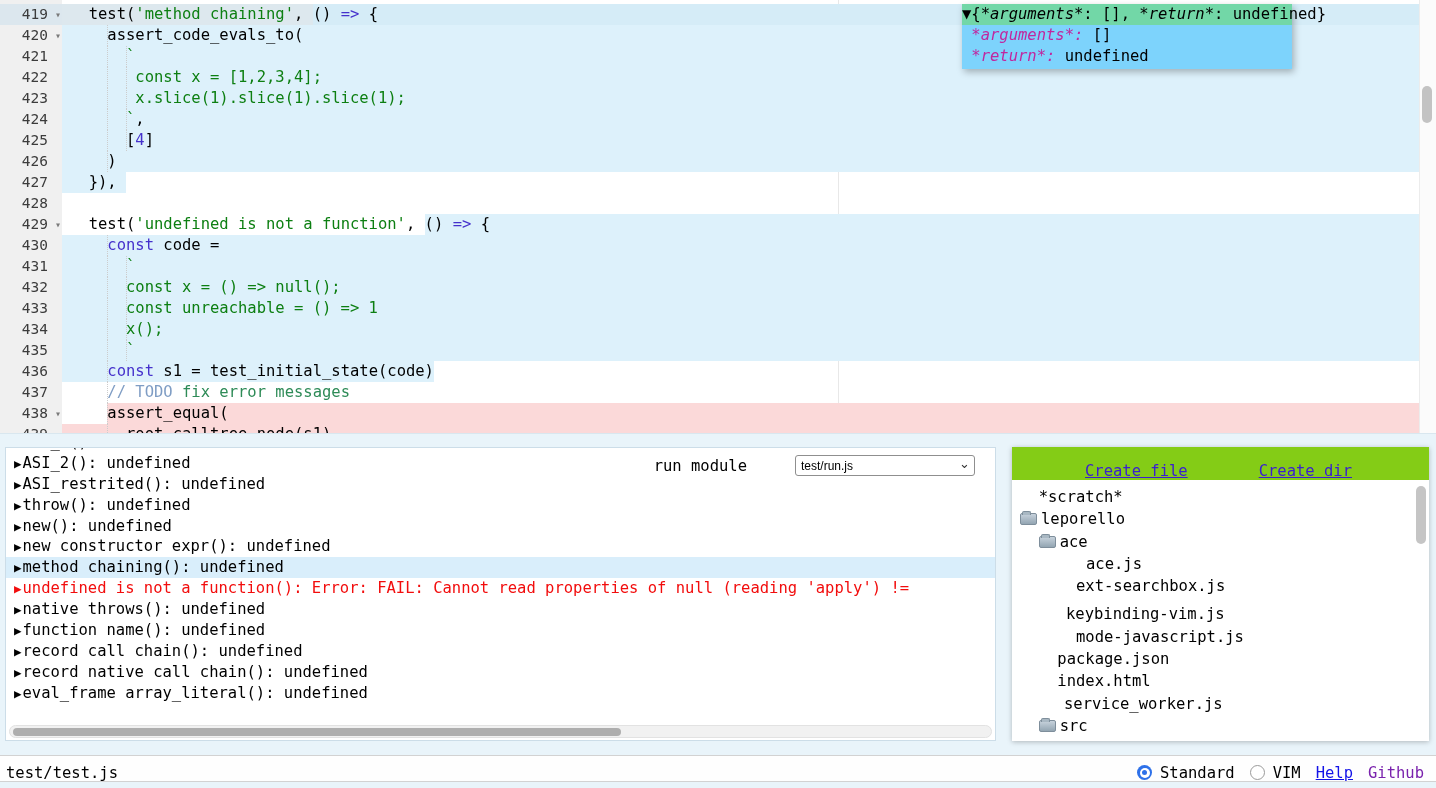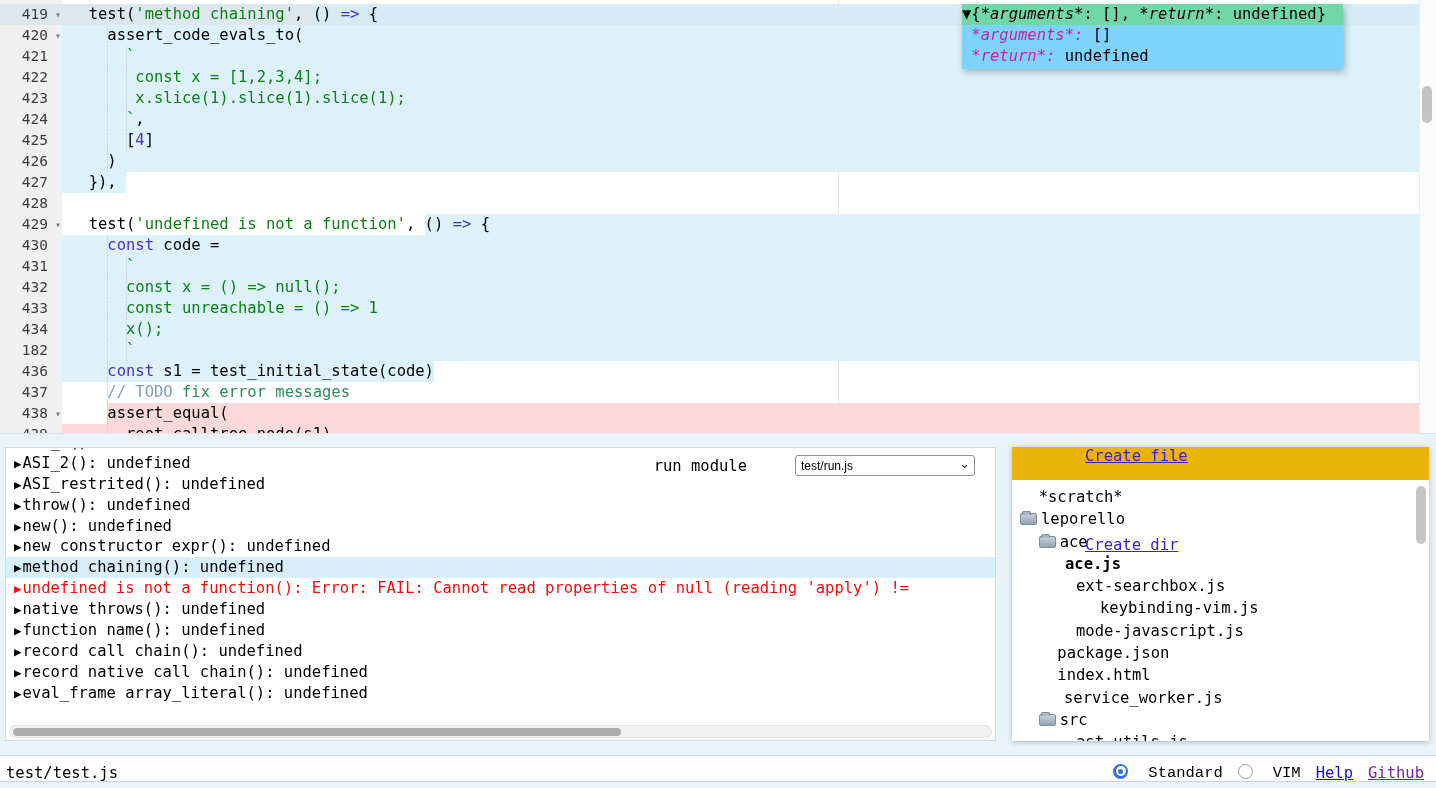--- a/index.html
+++ b/index.html
@@ -17,21 +17,21 @@
   .fold{position:absolute;right:1px;top:0;font-size:10px;color:#7a7a7a;}
   .code{flex:1;white-space:pre;position:relative;padding-left:8px;}
   .guide{position:absolute;top:0;bottom:0;width:0;border-left:1px dotted #cccccc;}
   .tk-p{color:#000}.tk-s{color:#0d7f12}.tk-k{color:#4531cc}.tk-n{color:#4531cc}
   .tk-a{color:#4531cc}.tk-c1{color:#7f9dc4}.tk-c2{color:#2e8b57}
   .vscroll{position:absolute;right:0;top:0;width:16px;height:433px;background:#fbfbfb;
     border-left:1px solid #ececec;z-index:8;}
   .vscroll .thumb{position:absolute;left:2px;top:86px;width:10px;height:37px;
     background:#c3c3c3;border-radius:6px;}
   
-  .tooltip{position:absolute;left:962px;top:4px;width:381px;z-index:9;
+  .tooltip{position:absolute;left:962px;top:4px;width:330px;z-index:9;
     box-shadow:2px 3px 7px rgba(0,0,0,.28);font-size:15.5px;}
   .tt-head{background:#72d7a7;height:21px;line-height:21px;white-space:pre;color:#000;}
   .tt-head em,.tt-row em{font-style:italic;}
   .tt-body{background:#7dd3fc;padding-bottom:2px;}
   .tt-row{height:21px;line-height:21px;white-space:pre;color:#000;}
   .tt-row em{color:#c0279f;}
   
   .results{position:absolute;left:5px;top:447px;width:991px;height:294px;background:#fff;
     border:1px solid #ccdde8;box-sizing:border-box;overflow:hidden;font-size:15.5px;}
   .res-rows{padding-left:8px;}
@@ -45,47 +45,47 @@
     border-radius:3px;background:#fff;font:12px "Liberation Sans",sans-serif;color:#000;
     display:flex;align-items:center;padding:0 18px 0 5px;position:relative;margin-left:39px;}
   .chev{position:absolute;right:4px;top:0;font-size:13px;color:#333;}
   .hscroll{position:absolute;left:3px;right:3px;bottom:2px;height:13px;background:#f1f1f1;
     border:1px solid #e2e2e2;border-radius:8px;box-sizing:border-box;}
   .hscroll .thumb{position:absolute;left:3px;top:1.5px;height:8px;width:62%;
     background:#aeaeae;border-radius:4px;}
   
   .tree{position:absolute;left:1012px;top:447px;width:417px;height:294px;background:#fff;
     box-shadow:0 1px 5px rgba(0,0,0,.25);overflow:hidden;font-size:15.5px;}
-  .tree-head{height:33px;background:#eab308;display:flex;align-items:flex-start;
-    padding-left:73px;gap:71px;flex-direction:column;}
+  .tree-head{height:33px;background:#84cc16;display:flex;align-items:flex-end;
+    padding-left:73px;gap:71px;}
   .tree-head a{color:#3b20cf;text-decoration:underline;cursor:pointer;}
   .tree-items{padding-top:6px;}
   .titem{height:22.3px;line-height:22.3px;white-space:pre;display:flex;align-items:center;color:#000;}
   .foldericon{display:inline-block;width:17px;height:12px;margin-right:4px;position:relative;
     background:linear-gradient(#c7d2dc,#93a5b2);border:1px solid #7e8e9b;border-radius:2px;box-sizing:border-box;}
   .foldericon::before{content:"";position:absolute;left:1px;top:-3px;width:7px;height:3px;
     background:#a9b8c3;border:1px solid #7e8e9b;border-bottom:none;border-radius:2px 2px 0 0;}
   .tree .vscroll2{position:absolute;right:2px;top:37px;width:11px;height:252px;}
   .tree .vscroll2 .thumb{position:absolute;left:0;top:2px;width:10px;height:58px;
     background:#c5c5c5;border-radius:6px;}
   
   .status{position:absolute;left:0;top:755px;width:1436px;height:27px;background:#fefefe;
     border-top:1px solid #d2d2d2;border-bottom:1px solid #d2d2d2;box-sizing:border-box;
     display:flex;align-items:center;justify-content:space-between;padding:8px 12px 0 6px;font-size:15.5px;}
   .status-right{display:flex;align-items:center;gap:15px;}
-  .mode{display:flex;align-items:flex-start;gap:20px;cursor:pointer;font-family:Liberation Mono, monospace;}
+  .mode{display:flex;align-items:center;gap:8px;cursor:pointer;}
   .radio{width:15px;height:15px;border-radius:50%;box-sizing:border-box;display:inline-block;position:relative;}
   .radio.off{border:1.5px solid #9a9a9a;background:#fff;}
   .radio.on{background:#2e71e9;}
   .radio.on::after{content:"";position:absolute;left:2.5px;top:2.5px;right:2.5px;bottom:2.5px;
     border-radius:50%;background:#fff;}
   .radio.on::before{content:"";position:absolute;left:5px;top:5px;right:5px;bottom:5px;
     border-radius:50%;background:#2e71e9;z-index:1;}
   .link-help{color:#1414e8;text-decoration:underline;cursor:pointer;}
-  .link-github{color:#7a22ad;text-decoration:underline;cursor:pointer;}
+  .link-github{color:#7a22ad;cursor:pointer;}
 </style>
 </head>
 <body>
 
 <div class="editor">
   <div class="gutter-bg"></div>
   <div class="ruler"></div>
   <div class="lines" id="lines">
       <div class="line">
         <div class="gut act">419<span class="fold">▾</span></div>
@@ -145,21 +145,21 @@
       </div>
       <div class="line">
         <div class="gut">433</div>
         <div class="code" style="background: rgb(221, 241, 251);"><span class="guide" style="left: 45.32px;"></span><span class="guide" style="left: 63.98px;"></span><span class="tk-s">      const unreachable = () =&gt; 1</span></div>
       </div>
       <div class="line">
         <div class="gut">434</div>
         <div class="code" style="background: rgb(221, 241, 251);"><span class="guide" style="left: 45.32px;"></span><span class="guide" style="left: 63.98px;"></span><span class="tk-s">      x();</span></div>
       </div>
       <div class="line">
-        <div class="gut">182</div>
+        <div class="gut">435</div>
         <div class="code" style="background: rgb(221, 241, 251);"><span class="guide" style="left: 45.32px;"></span><span class="guide" style="left: 63.98px;"></span><span class="tk-p">      </span><span class="tk-s">`</span></div>
       </div>
       <div class="line">
         <div class="gut">436</div>
         <div class="code" style="background: linear-gradient(to right, rgb(221, 241, 251) 371.87px, transparent 371.87px);"><span class="guide" style="left: 45.32px;"></span><span class="tk-p">    </span><span class="tk-k">const</span><span class="tk-p"> s1 = test_initial_state(code)</span></div>
       </div>
       <div class="line">
         <div class="gut">437</div>
         <div class="code" style=""><span class="guide" style="left: 45.32px;"></span><span class="tk-p">    </span><span class="tk-c1">// TODO</span><span class="tk-c2"> fix error messages</span></div>
       </div>
@@ -214,23 +214,23 @@
 
 <div class="tree">
   <div class="tree-head">
     <a>Create file</a>
     <a>Create dir</a>
   </div>
   <div class="tree-items" id="tree-items">
       <div class="titem" style="padding-left: 26.66px;">*scratch*</div>
       <div class="titem" style="padding-left: 8px;"><span class="foldericon"></span>leporello</div>
       <div class="titem" style="padding-left: 26.66px;"><span class="foldericon"></span>ace</div>
-      <div class="titem" style="padding-left: 53px; font-weight: bold;">ace.js</div>
+      <div class="titem" style="padding-left: 74px;">ace.js</div>
       <div class="titem" style="padding-left: 63.98px;">ext-searchbox.js</div>
-      <div class="titem" style="padding-left: 88px;">keybinding-vim.js</div>
+      <div class="titem" style="padding-left: 54px; margin-top: 6px;">keybinding-vim.js</div>
       <div class="titem" style="padding-left: 63.98px;">mode-javascript.js</div>
       <div class="titem" style="padding-left: 45.32px;">package.json</div>
       <div class="titem" style="padding-left: 45.32px;">index.html</div>
       <div class="titem" style="padding-left: 52px;">service_worker.js</div>
       <div class="titem" style="padding-left: 26.66px;"><span class="foldericon"></span>src</div>
       <div class="titem" style="padding-left: 63.98px;">ast_utils.js</div>
     </div>
   <div class="vscroll2">
     <div class="thumb"></div>
   </div>

